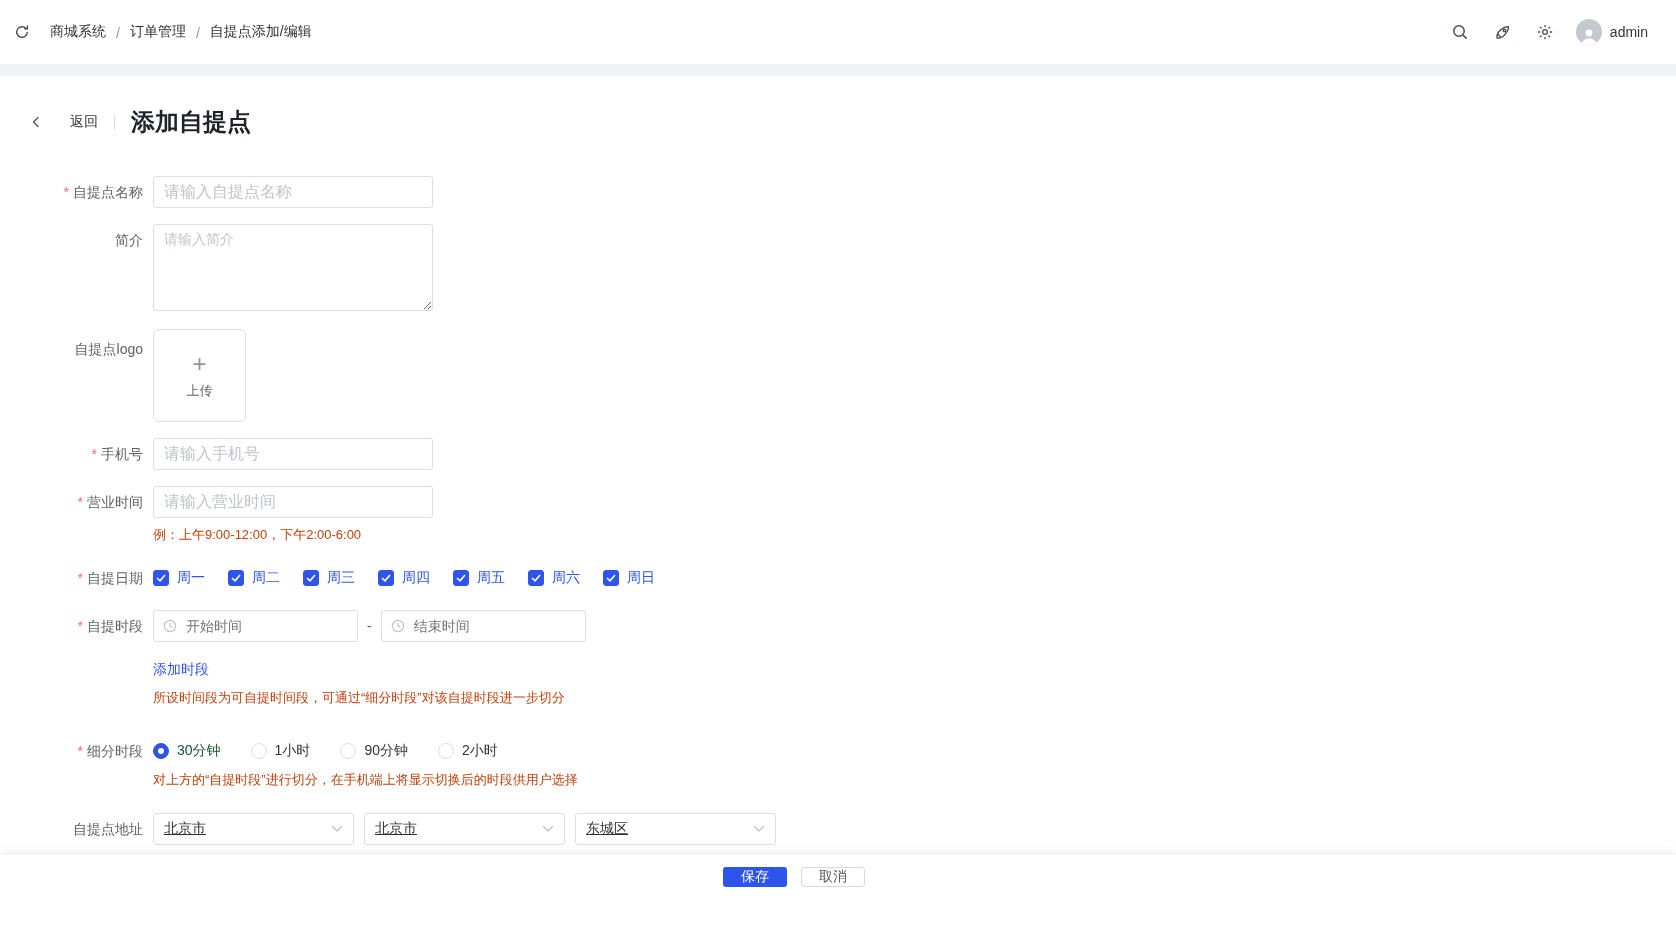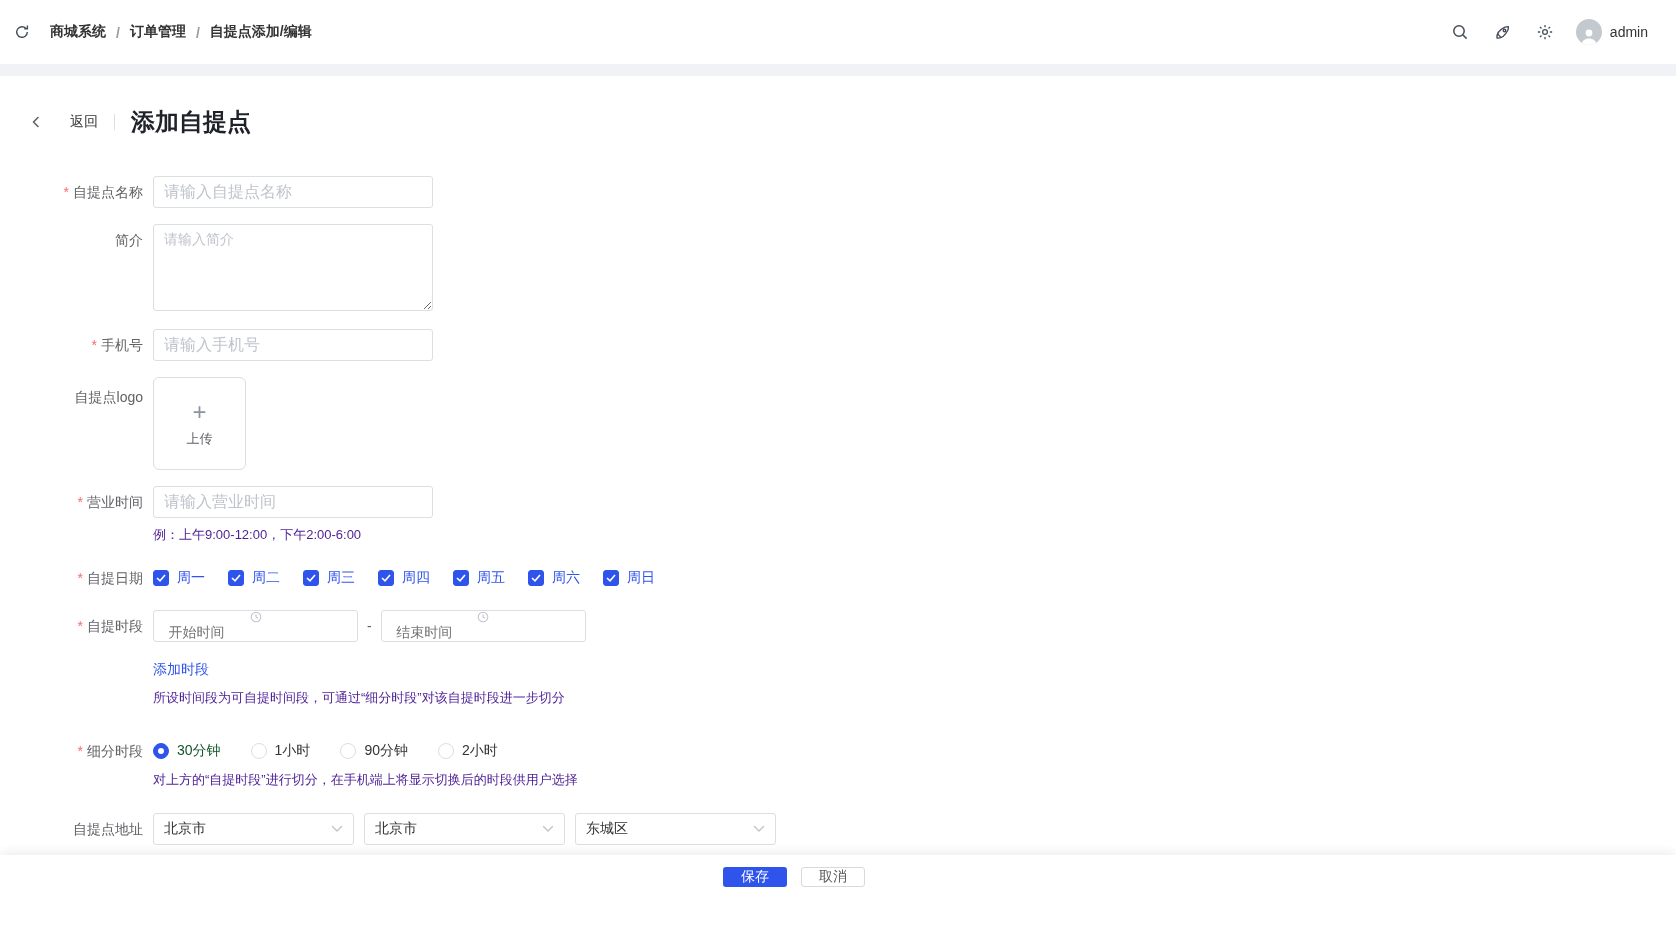--- a/index.html
+++ b/index.html
@@ -11,21 +11,21 @@
     font-size: 14px; color: #303133;
   }
 
   
   .navbar {
     height: 64px; background: #fff;
     display: flex; align-items: center;
     padding: 0 28px 0 14px;
   }
   .icon-btn { display: inline-flex; align-items: center; justify-content: center; cursor: pointer; }
-  .breadcrumb { display: flex; align-items: flex-end; margin-left: 20px; font-weight: bold; }
+  .breadcrumb { display: flex; align-items: flex-end; margin-left: 20px; }
   .crumb { color: #333; cursor: pointer; }
   .crumb-sep { color: #999; margin: 0 10px; }
   .crumb:last-of-type { cursor: default; }
   .nav-right { margin-left: auto; display: flex; align-items: center; }
   .nav-right .icon-btn { margin-left: 24px; }
   .avatar {
     width: 26px; height: 26px; border-radius: 50%;
     background: #c4c8cf; margin-left: 22px; overflow: hidden;
     display: inline-flex; align-items: flex-end; justify-content: center;
   }
@@ -69,33 +69,33 @@
 
   .upload-box {
     width: 93px; height: 93px;
     border: 1px solid #dcdee2; border-radius: 6px;
     display: flex; flex-direction: column; align-items: center; justify-content: center;
     cursor: pointer; background: #fff;
   }
   .upload-plus { font-size: 24px; color: #8c939d; line-height: 24px; }
   .upload-label { font-size: 13px; color: #606266; margin-top: 6px; }
 
-  .hint { font-size: 13px; color: #4c1d95; margin-top: 8px; line-height: 18px; }
+  .hint { font-size: 13px; color: #c2410c; margin-top: 8px; line-height: 18px; }
 
   .check-item { display: inline-flex; align-items: center; margin-right: 23px; cursor: pointer; height: 20px; }
   .checkbox {
     width: 16px; height: 16px; border-radius: 3px;
     background: #2f54eb; border: 1px solid #2f54eb;
     display: inline-flex; align-items: center; justify-content: center;
   }
   .check-label { margin-left: 8px; color: #2f54eb; }
 
   .time-box {
     display: flex; align-items: center; width: 205px; height: 32px;
-    border: 1px solid #dcdee2; border-radius: 3px; padding: 0 9px; flex-direction: column;
+    border: 1px solid #dcdee2; border-radius: 3px; padding: 0 9px;
   }
   .time-box input {
     border: none; outline: none; flex: 1; min-width: 0;
     font-size: 14px; color: #303133; margin-left: 7px;
     font-family: "Liberation Sans", "DejaVu Sans", sans-serif;
   }
   .dash { margin: 0 9px; color: #606266; }
   .link { color: #2f54eb; margin-top: 19px; cursor: pointer; align-self: flex-start; }
   .period-hint { margin-top: 10px; }
 
@@ -109,21 +109,21 @@
   .radio.off { background: #fff; border: 1px solid #dcdee2; }
   .radio-label { margin-left: 8px; color: #333; }
   .radio-item.sel .radio-label { color: #14532d; }
 
   .select-box {
     width: 201px; height: 32px;
     border: 1px solid #dcdee2; border-radius: 3px;
     display: flex; align-items: center; justify-content: space-between;
     padding: 0 10px; margin-right: 10px; cursor: pointer; background: #fff;
   }
-  .select-value { color: #303133; }
+  .select-value { color: #303133; text-decoration: underline; }
 
   
   .footer {
     position: fixed; left: 0; right: 0; bottom: 0; height: 90px;
     background: #fff; box-shadow: 0 -3px 10px rgba(0,0,0,0.07);
     display: flex; justify-content: center; padding-top: 12px; z-index: 10;
   }
   .footer-inner { display: flex; transform: translateX(-44px); }
   .btn {
     height: 20px; padding: 0 17px; border-radius: 3px; font-size: 14px;
@@ -205,35 +205,35 @@
     </div>
 
     <div class="form-row" style="margin-bottom:18px">
       <div class="form-label"><span>简介</span></div>
       <div class="field">
         <textarea class="intro" placeholder="请输入简介" style=""></textarea>
       </div>
     </div>
 
     <div class="form-row">
-      <div class="form-label">
-        <span class="req">*</span><span>手机号</span>
-      </div>
-      <div class="field">
-        <input class="text-input" type="text" placeholder="请输入手机号" style="">
-      </div>
-    </div>
-
-    <div class="form-row">
       <div class="form-label top"><span>自提点logo</span></div>
       <div class="field">
         <div class="upload-box">
           <span class="upload-plus">+</span>
           <span class="upload-label">上传</span>
         </div>
+      </div>
+    </div>
+
+    <div class="form-row">
+      <div class="form-label">
+        <span class="req">*</span><span>手机号</span>
+      </div>
+      <div class="field">
+        <input class="text-input" type="text" placeholder="请输入手机号" style="">
       </div>
     </div>
 
     <div class="form-row" style="margin-bottom:24px">
       <div class="form-label">
         <span class="req">*</span><span>营业时间</span>
       </div>
       <div class="field">
         <input class="text-input" type="text" placeholder="请输入营业时间" style="">
         <div class="hint">例：上午9:00-12:00，下午2:00-6:00</div>

